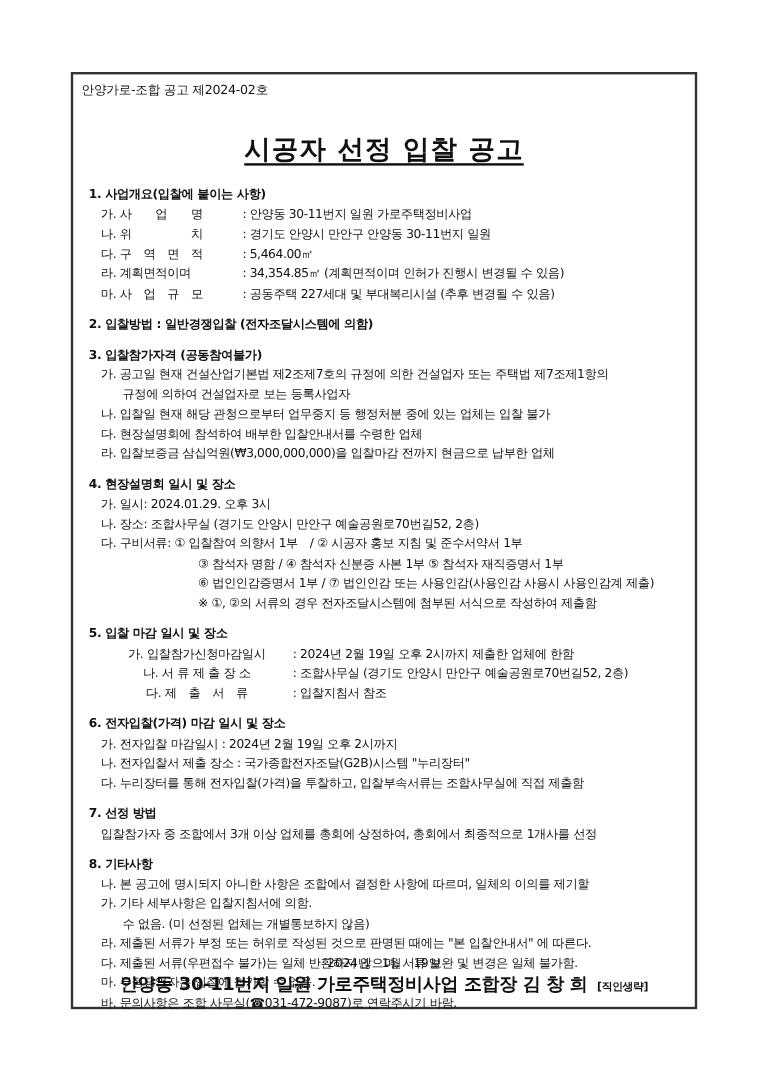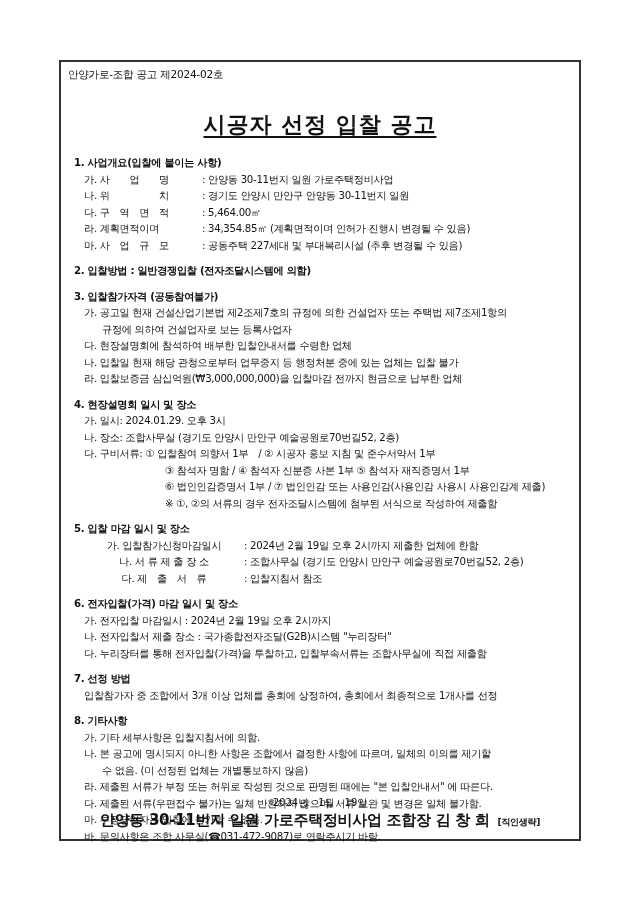--- a/index.html
+++ b/index.html
@@ -44,22 +44,22 @@
     </div>
 
     <div class="sec">
       <div class="sec-h"><span>2. 입찰방법 :</span><span class="norm"> 일반경쟁입찰 (전자조달시스템에 의함)</span></div>
     </div>
 
     <div class="sec">
       <div class="sec-h"><span>3. 입찰참가자격</span><span class="norm"> (공동참여불가)</span></div>
       <div class="row">가. 공고일 현재 건설산업기본법 제2조제7호의 규정에 의한 건설업자 또는 주택법 제7조제1항의</div>
       <div class="row cont">규정에 의하여 건설업자로 보는 등록사업자</div>
+      <div class="row">나. 입찰일 현재 해당 관청으로부터 업무중지 등 행정처분 중에 있는 업체는 입찰 불가</div>
       <div class="row">다. 현장설명회에 참석하여 배부한 입찰안내서를 수령한 업체</div>
-      <div class="row">나. 입찰일 현재 해당 관청으로부터 업무중지 등 행정처분 중에 있는 업체는 입찰 불가</div>
       <div class="row">라. 입찰보증금 삼십억원(₩3,000,000,000)을 입찰마감 전까지 현금으로 납부한 업체</div>
     </div>
 
     <div class="sec">
       <div class="sec-h">4. 현장설명회 일시 및 장소</div>
       <div class="row">가. 일시: 2024.01.29. 오후 3시</div>
       <div class="row">나. 장소: 조합사무실 (경기도 안양시 만안구 예술공원로70번길52, 2층)</div>
       <div class="row">다. 구비서류: ① 입찰참여 의향서 1부　/ ② 시공자 홍보 지침 및 준수서약서 1부</div>
       <div class="docs">③ 참석자 명함 / ④ 참석자 신분증 사본 1부 ⑤ 참석자 재직증명서 1부</div>
       <div class="docs">⑥ 법인인감증명서 1부 / ⑦ 법인인감 또는 사용인감(사용인감 사용시 사용인감계 제출)</div>
@@ -80,22 +80,22 @@
       <div class="row">다. 누리장터를 통해 전자입찰(가격)을 투찰하고, 입찰부속서류는 조합사무실에 직접 제출함</div>
     </div>
 
     <div class="sec">
       <div class="sec-h">7. 선정 방법</div>
       <div class="row">입찰참가자 중 조합에서 3개 이상 업체를 총회에 상정하여, 총회에서 최종적으로 1개사를 선정</div>
     </div>
 
     <div class="sec">
       <div class="sec-h">8. 기타사항</div>
+      <div class="row">나. 본 공고에 명시되지 아니한 사항은 조합에서 결정한 사항에 따르며, 일체의 이의를 제기할</div>
       <div class="row">가. 기타 세부사항은 입찰지침서에 의함.</div>
-      <div class="row">나. 본 공고에 명시되지 아니한 사항은 조합에서 결정한 사항에 따르며, 일체의 이의를 제기할</div>
       <div class="row cont">수 없음. (미 선정된 업체는 개별통보하지 않음)</div>
       <div class="row">라. 제출된 서류가 부정 또는 허위로 작성된 것으로 판명된 때에는 "본 입찰안내서" 에 따른다.</div>
       <div class="row">다. 제출된 서류(우편접수 불가)는 일체 반환하지 않으며, 서류 보완 및 변경은 일체 불가함.</div>
       <div class="row">마. 부정당업자는 입찰에 참가할 수 없음.</div>
       <div class="row">바. 문의사항은 조합 사무실(☎031-472-9087)로 연락주시기 바람.</div>
     </div>
   </div>
 
   <div class="footer-date">2024년　1월　19일</div>
   <div class="sign"><span>안양동 30-11번지 일원 가로주택정비사업 조합장 김 창 희</span><span class="seal">[직인생략]</span></div>

